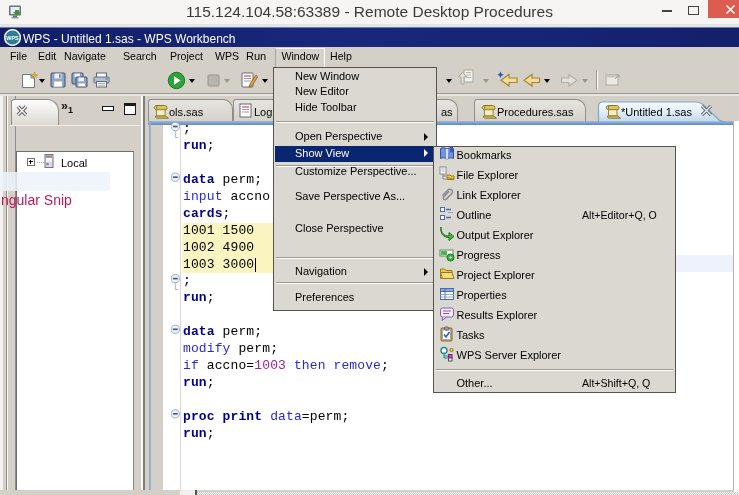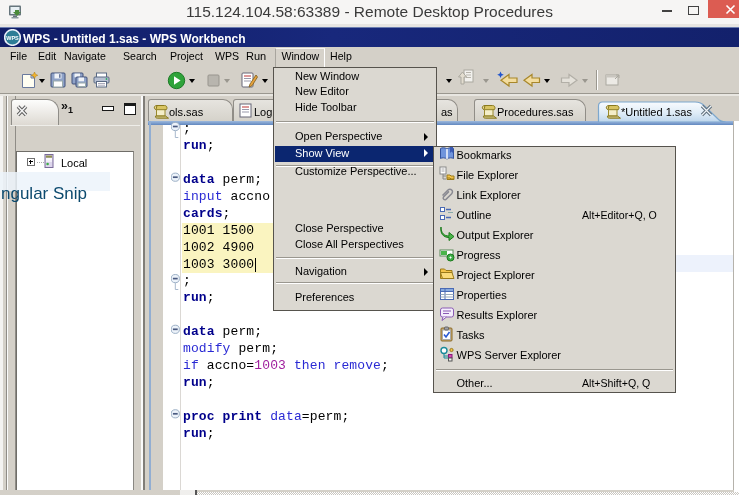--- a/index.html
+++ b/index.html
@@ -33,21 +33,21 @@
 <svg class="abs" style="left:725px;top:4px" width="11" height="11" viewBox="0 0 11 11">
       <path d="M1.5 1.5 L9.5 9.5 M9.5 1.5 L1.5 9.5" stroke="#fff" stroke-width="1.6"></path>
     </svg>
 
 <div class="abs" style="left:0;top:27px;width:739px;height:1px;background:#6b7db0"></div>
 <div class="abs" style="left:0;top:28px;width:739px;height:19px;background:linear-gradient(90deg,#111e67,#18287c 45%,#13216c)"></div>
 <svg class="abs" style="left:4px;top:29px" width="17" height="17" viewBox="0 0 17 17">
   <circle cx="8.5" cy="8.5" r="7.8" fill="#2d7d96" stroke="#e8eef8" stroke-width="1.6"></circle>
   <text x="8.5" y="10.8" font-size="5.5" font-family="Liberation Sans" font-weight="bold" fill="#fff" text-anchor="middle">WPS</text>
 </svg>
-<div class="abs" style="left:23px;top:32px;font-size:12px;font-weight:bold;color:#fff">WPS - Untitled 1.sas - WPS Workbench</div>
+<div class="abs" style="left:23px;top:32px;font-size:12px;font-weight:normal;color:#fff">WPS - Untitled 1.sas - WPS Workbench</div>
 
 <div class="abs" style="left:0;top:47px;width:739px;height:20px;background:#d4d0c8"></div>
 <div class="abs" style="left:275px;top:47.5px;width:50px;height:19.5px;background:#d6d2ca;border-top:1px solid #f5f4f1;border-left:1px solid #a8a59e;border-right:1px solid #fff"></div>
 <div class="abs mb" style="left:10px;top:49px">File</div>
 <div class="abs mb" style="left:38px;top:49px">Edit</div>
 <div class="abs mb" style="left:64px;top:49px">Navigate</div>
 <div class="abs mb" style="left:123px;top:49px">Search</div>
 <div class="abs mb" style="left:170px;top:49px">Project</div>
 <div class="abs mb" style="left:215px;top:49px">WPS</div>
 <div class="abs t11" style="left:246px;top:49px">Run</div>
@@ -260,36 +260,36 @@
 </svg>
 
 <div class="abs mono" style="left:183px;top:121.3px"><div>;</div><div><span class="kw">run</span>;</div><div>&nbsp;</div><div><span class="kw">data</span> perm;</div><div><span class="kw2">input</span> accno deposit;</div><div><span class="kw">cards</span>;</div><div>1001 1500</div><div>1002 4900</div><div>1003 3000</div><div>;</div><div><span class="kw">run</span>;</div><div>&nbsp;</div><div><span class="kw">data</span> perm;</div><div><span class="kw2">modify</span> perm;</div><div><span class="kw2">if</span> accno=<span class="num">1003</span> <span class="kw2">then</span> <span class="kw2">remove</span>;</div><div><span class="kw">run</span>;</div><div>&nbsp;</div><div><span class="kw">proc</span> <span class="kw">print</span> <span class="kw2">data</span>=perm;</div><div><span class="kw">run</span>;</div></div>
 
 <div class="abs" style="left:254.5px;top:258.2px;width:1.5px;height:13.5px;background:#000"></div>
 
 <div class="abs" style="left:180px;top:490px;width:17px;height:5px;background:#f0efed;border-right:2px solid #555"></div>
 <div class="abs" style="left:197px;top:491.5px;width:542px;height:3.5px;background-color:#c9c6c0;background-image:linear-gradient(45deg,#fff 25%,transparent 25%,transparent 75%,#fff 75%),linear-gradient(45deg,#fff 25%,transparent 25%,transparent 75%,#fff 75%);background-size:2px 2px;background-position:0 0,1px 1px"></div>
 
 <div class="abs" style="left:0;top:172px;width:110px;height:19px;background:rgba(236,243,250,0.85)"></div>
-<div class="abs" style="left:1px;top:184px;font-size:17px;color:#0c4a6e">ngular Snip</div>
+<div class="abs" style="left:1px;top:192px;font-size:14px;color:#be185d">ngular Snip</div>
 
 <div class="abs" style="left:273px;top:67px;width:164px;height:244px;background:#dbd8d1;border:1.5px solid #56534d"></div>
 <div class="abs t11" style="left:295px;top:69px">New Window</div>
 <div class="abs t11" style="left:295px;top:84px">New Editor</div>
 <div class="abs t11" style="left:295px;top:99.5px">Hide Toolbar</div>
 <div class="abs sepline" style="left:276px;top:120.5px;width:158px"></div>
 <div class="abs t11" style="left:295px;top:129px">Open Perspective</div>
 <div class="abs arrowr" style="left:424px;top:132.5px;border-left-width:4px"></div>
 <div class="abs" style="left:274.5px;top:146px;width:161px;height:15.5px;background:#0b2670"></div>
 <div class="abs t11" style="left:295px;top:146px;color:#fff">Show View</div>
 <div class="abs arrowr" style="left:424px;top:149px;border-left-width:4px;border-left-color:#fff"></div>
 <div class="abs sepline" style="left:276px;top:164.5px;width:158px"></div>
 <div class="abs t11" style="left:295px;top:164px">Customize Perspective...</div>
+<div class="abs t11" style="left:295px;top:188.5px">Save Perspective As...</div>
 <div class="abs t11" style="left:295px;top:220.5px">Close Perspective</div>
-<div class="abs t11" style="left:295px;top:236.5px">Close All Perspectives</div>
 <div class="abs sepline" style="left:276px;top:257px;width:158px"></div>
 <div class="abs t11" style="left:295px;top:264px">Navigation</div>
 <div class="abs arrowr" style="left:424px;top:267.5px;border-left-width:4px"></div>
 <div class="abs sepline" style="left:276px;top:281.5px;width:158px"></div>
 <div class="abs t11" style="left:295px;top:289.5px">Preferences</div>
 
 <div class="abs" style="left:433px;top:146px;width:243px;height:247px;background:#dbd8d1;border:1.5px solid #56534d"></div>
 
 <svg class="abs" style="left:439px;top:145.5px" width="16" height="16" viewBox="0 0 16 16">
   <path d="M8 3 C6 1.5 3 1.5 1.5 2.5 V12.5 C3 11.5 6 11.5 8 13 C10 11.5 13 11.5 14.5 12.5 V2.5 C13 1.5 10 1.5 8 3 z" fill="#6f94dc" stroke="#33539e"></path>

